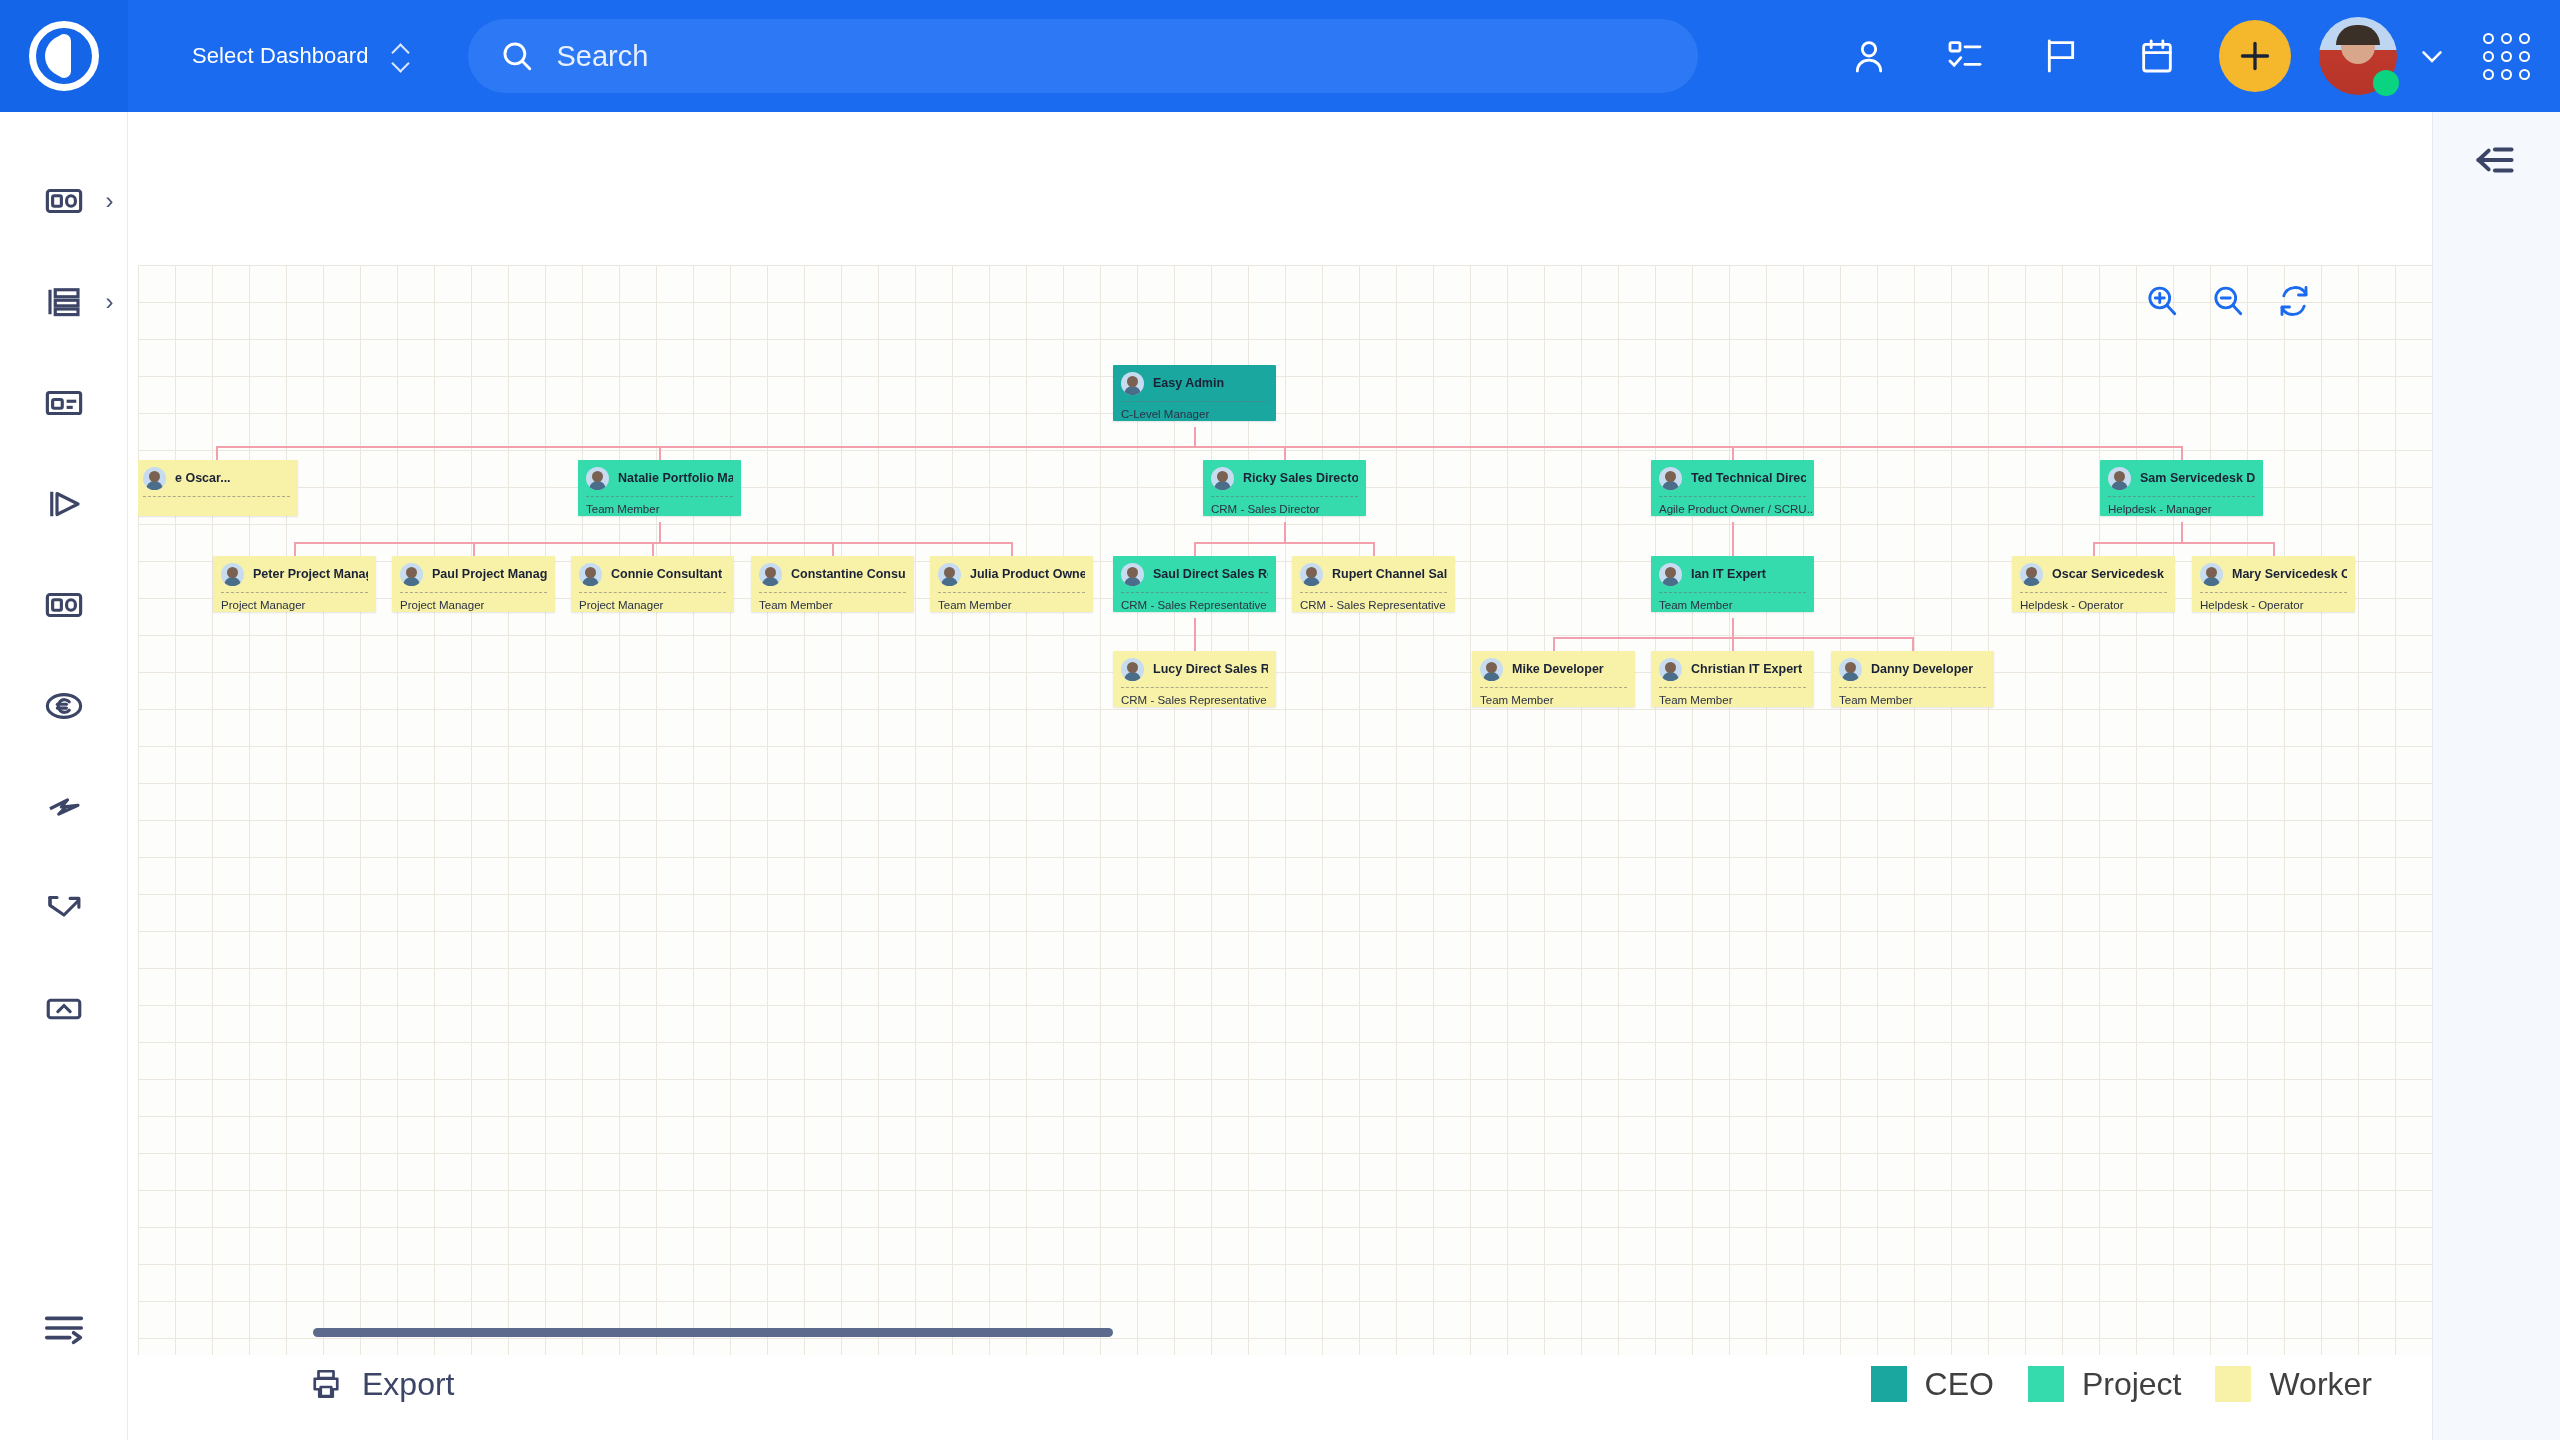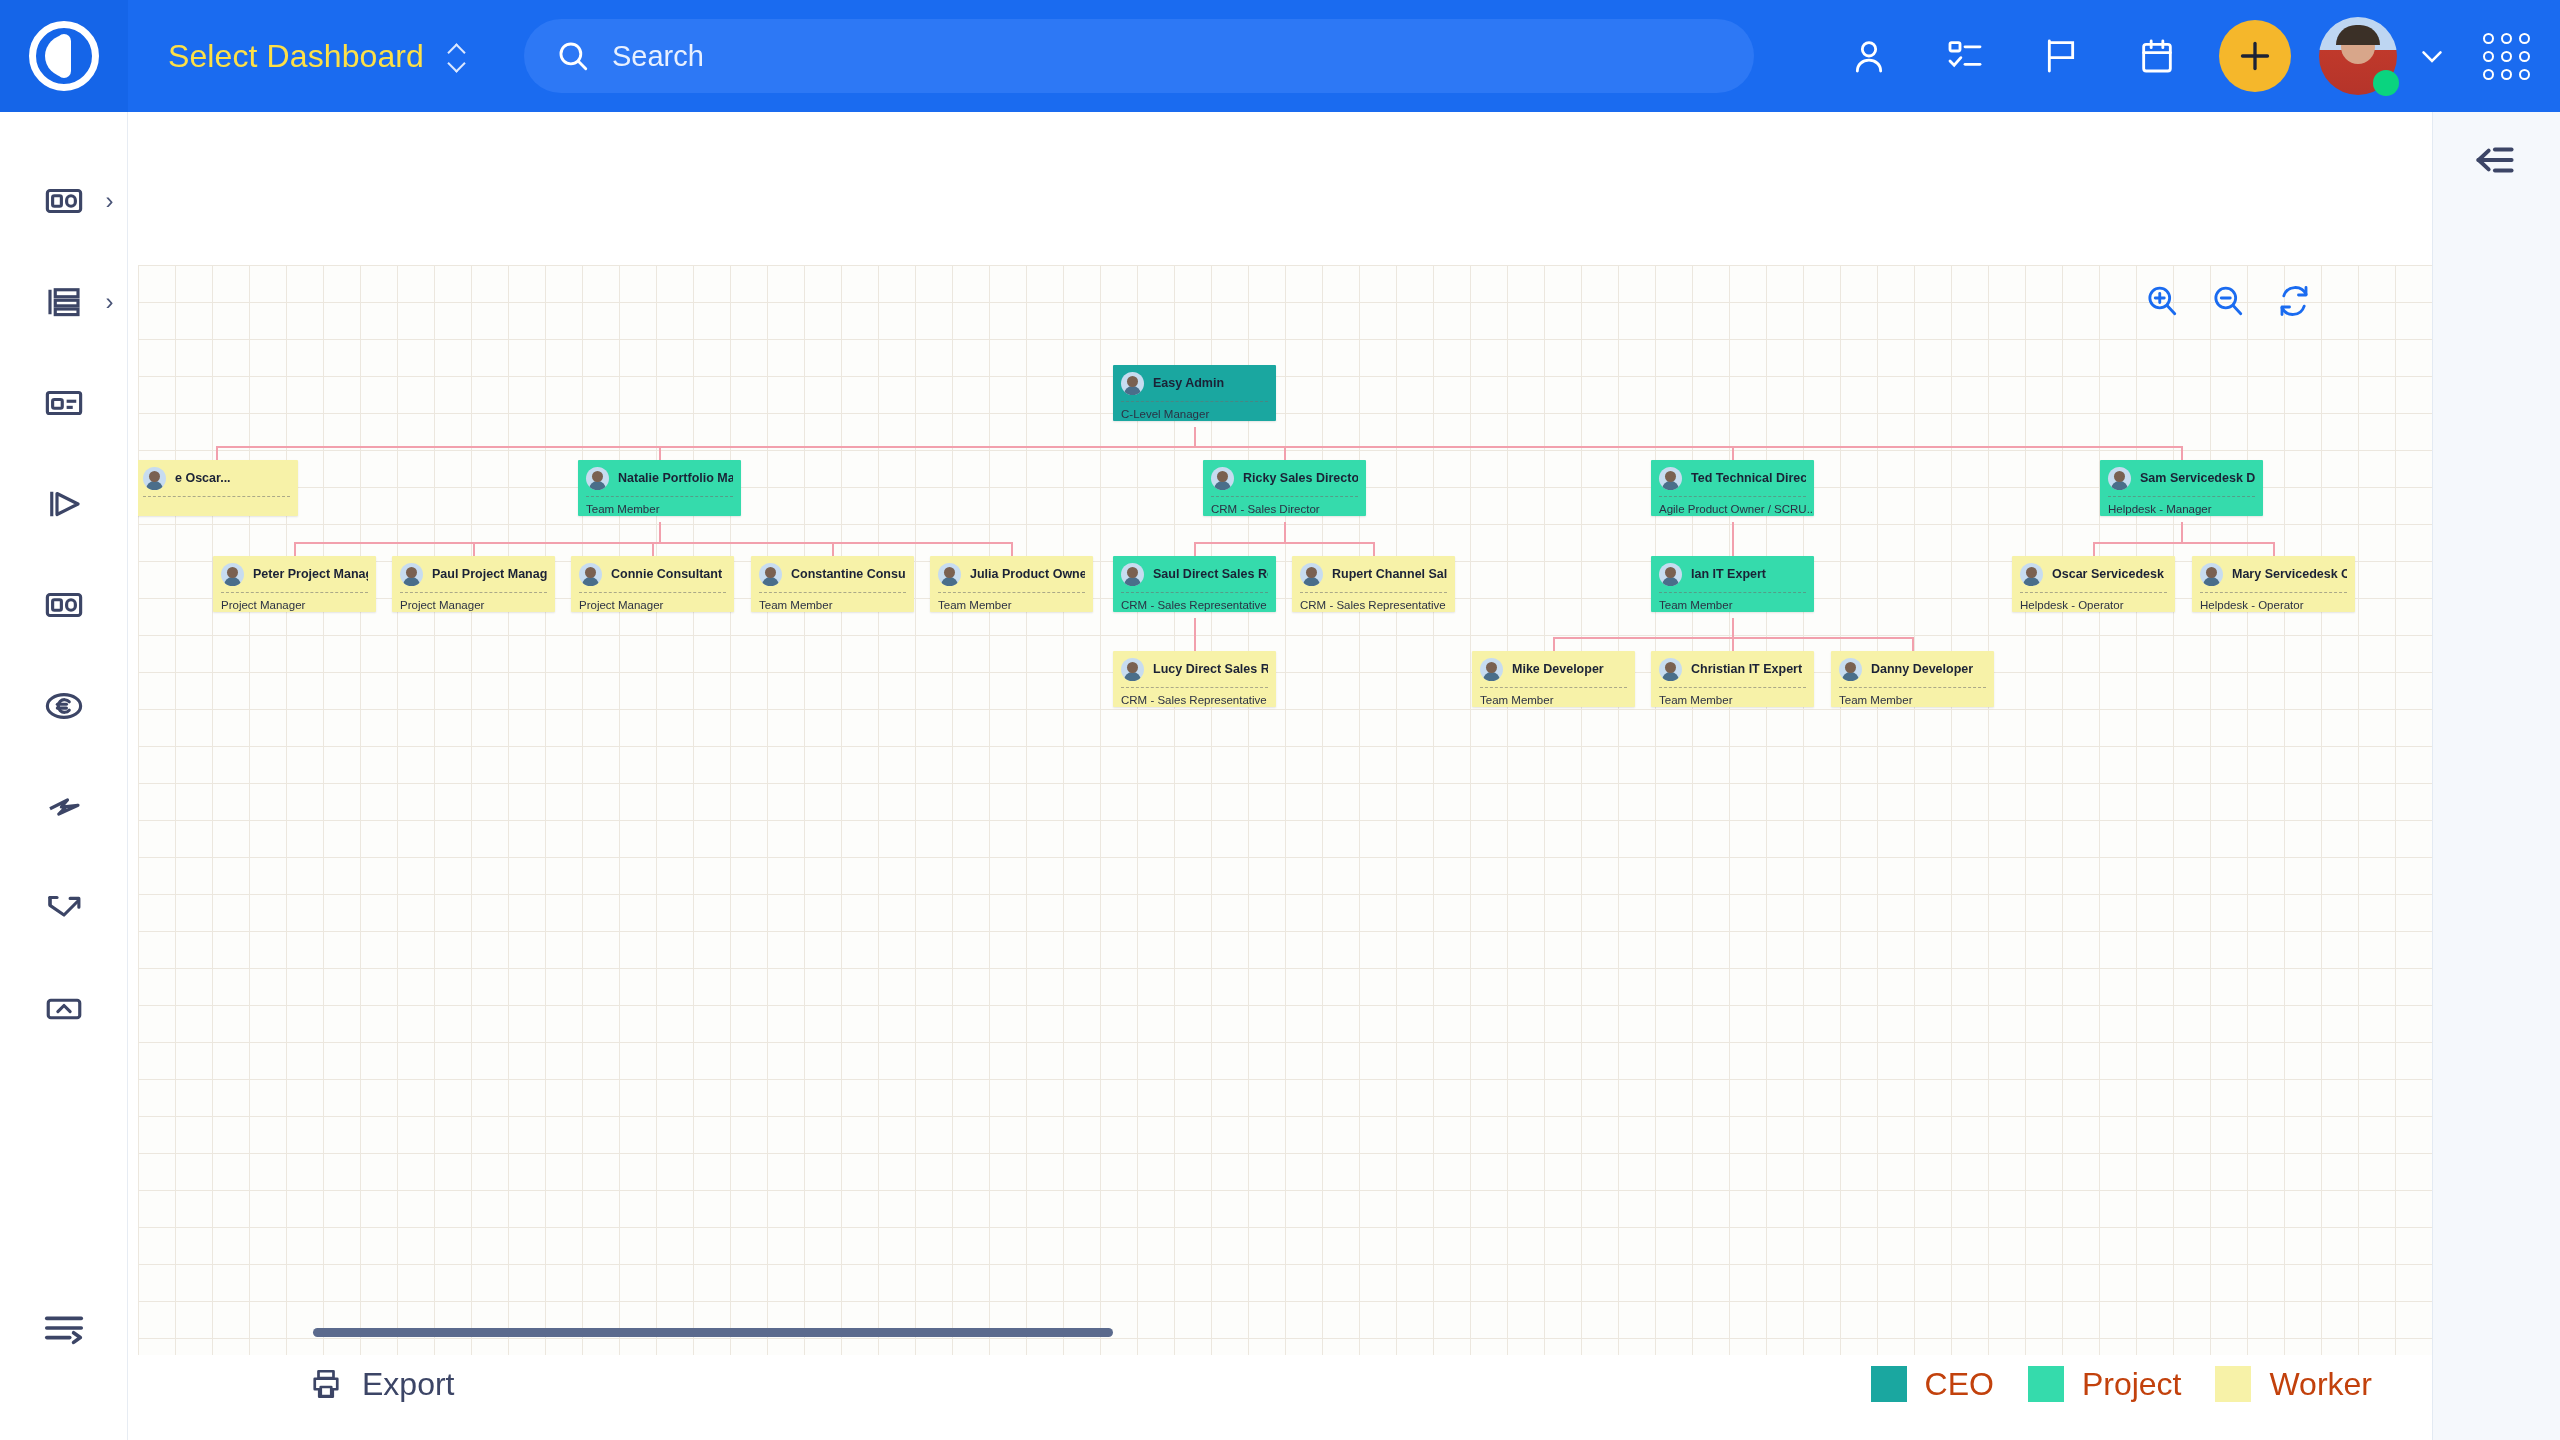--- a/index.html
+++ b/index.html
@@ -29,21 +29,21 @@
     background: #ffffff; border-radius: 7px; left: 50%; transform: translateX(-50%);
   }
   .logo-ring::before {
     content: ""; position: absolute; left: 9px; top: 7px;
     width: 21px; height: 42px; background: #ffffff;
     border-radius: 21px 0 0 21px;
   }
   .dash-select {
     display: flex; align-items: center; gap: 24px; margin-left: 40px; cursor: pointer;
   }
-  .dash-select .lbl { color: #fde047; font-size: 32px; letter-spacing: .1px; }
+  .dash-select .lbl { color: #ffffff; font-size: 22px; letter-spacing: .1px; margin-left: 24px; }
   .updown { display: flex; flex-direction: column; gap: 7px; }
   .updown i { display: block; width: 16px; height: 9px; position: relative; }
   .updown i::after {
     content:""; position:absolute; inset:0;
     border-left: 2.5px solid #dbe7ff; border-top: 2.5px solid #dbe7ff;
     width: 11px; height: 11px; transform: rotate(45deg); left:2px; top:2px;
   }
   .updown i.dn::after { transform: rotate(225deg); top:-3px;}
   .searchbox {
     margin-left: 60px; width: 1230px; height: 74px; border-radius: 37px;
@@ -192,21 +192,21 @@
   
   .footer {
     position:absolute; left:0; bottom:0; width:2304px; height:112px;
     display:flex; align-items:center; padding:0 60px 0 180px;
   }
   .export-btn { display:flex; align-items:center; gap:18px; cursor:pointer; }
   .export-btn span { font-size:32px; color:#3c4566; }
   .legend { margin-left:auto; display:flex; align-items:center; gap:34px; }
   .lg { display:flex; align-items:center; gap:18px; }
   .lg i { display:block; width:36px; height:36px; }
-  .lg span { font-size:32px; color:#c2410c; }
+  .lg span { font-size:32px; color:#404040; }
 </style>
 </head>
 <body>
 
 <div class="topbar">
 
   <div class="logo-box">
     <div class="logo-ring"></div>
   </div>
 

